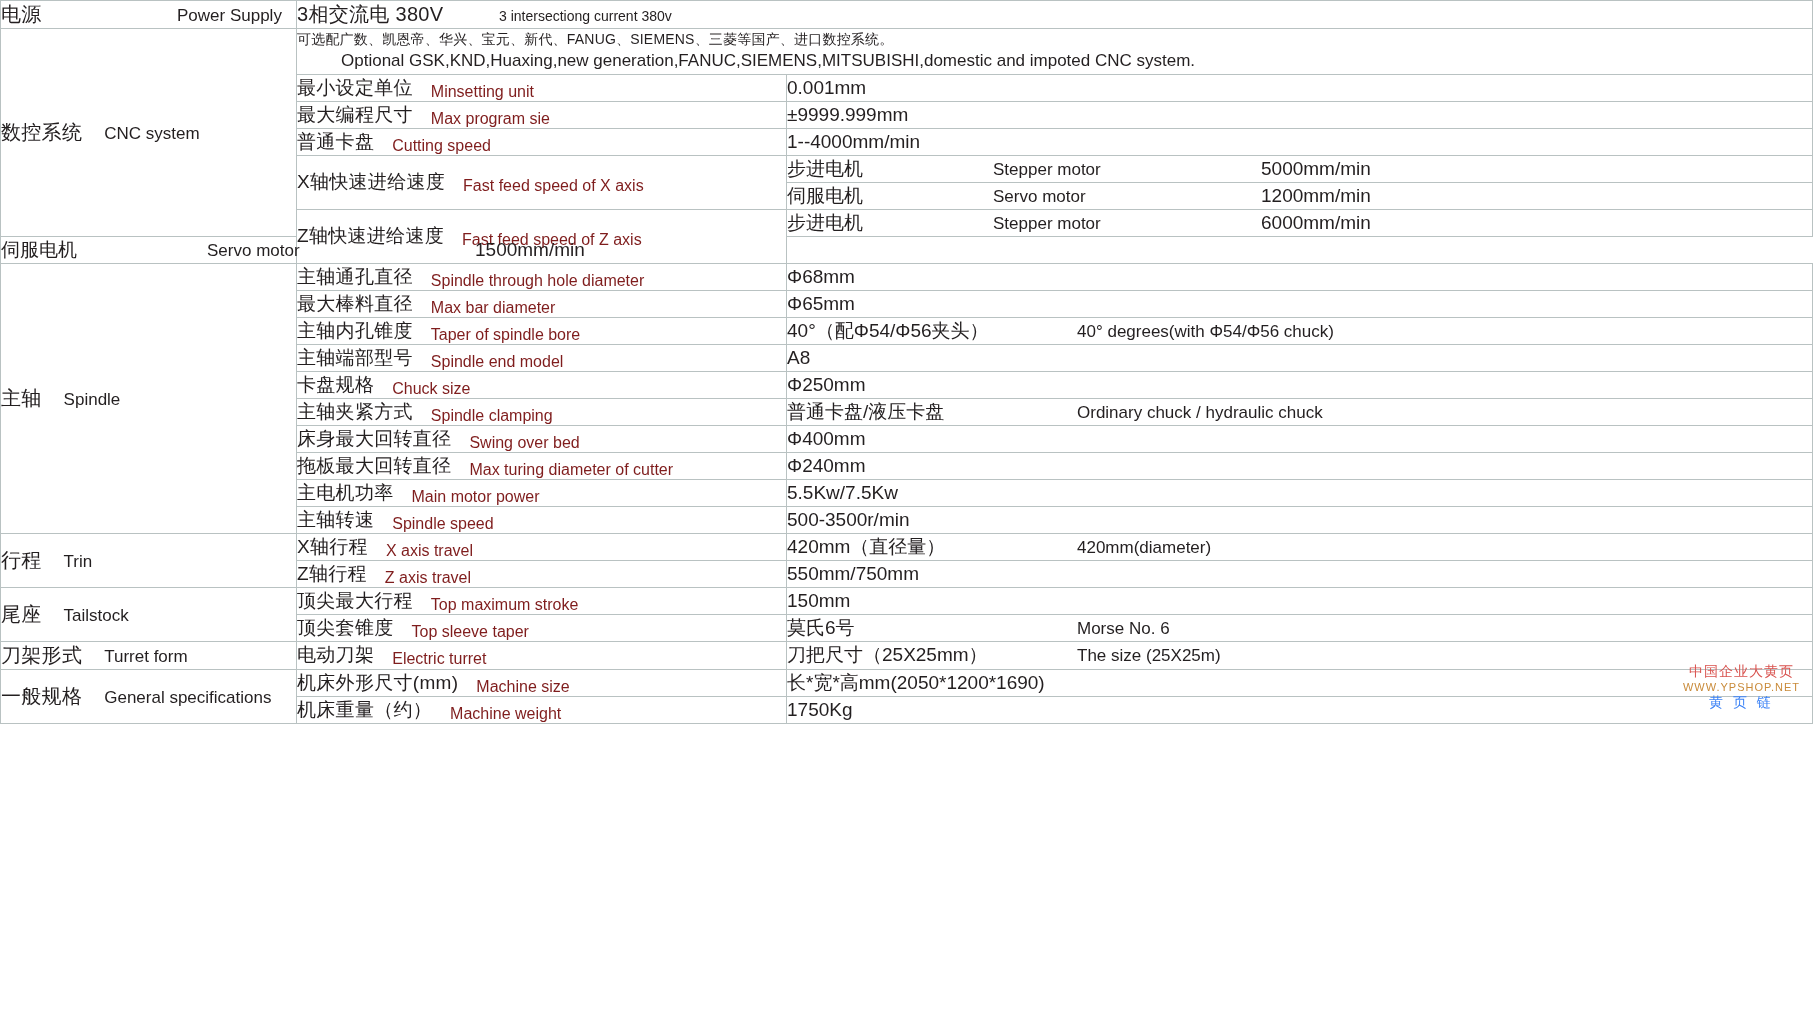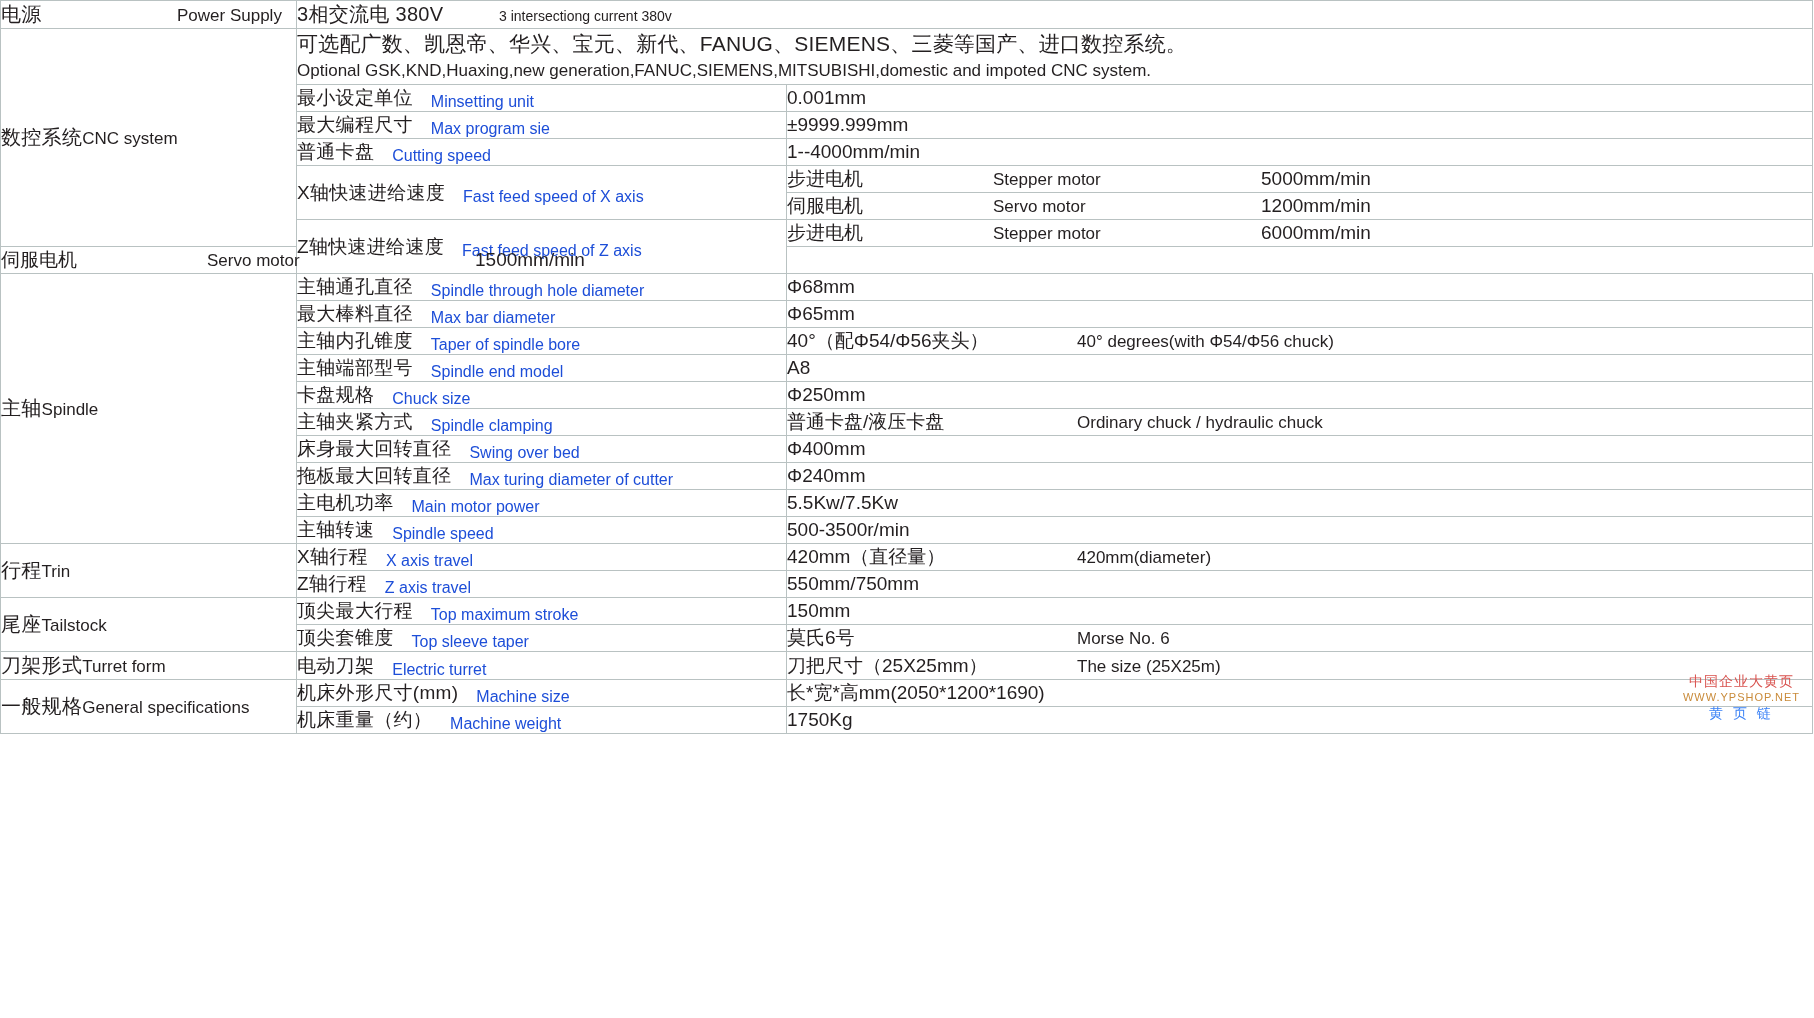--- a/index.html
+++ b/index.html
@@ -38,20 +38,21 @@
   .white { background: #ffffff; }
 
   .group-cell {
     background: #e9eeee;
     font-size: 20px;
     padding-left: 20px;
   }
   .group-inner {
     display: flex;
     align-items: baseline;
+    gap: 22px;
   }
   .cn {
     font-size: 20px;
     letter-spacing: 0.3px;
     white-space: nowrap;
   }
   .en {
     font-size: 17px;
     white-space: nowrap;
   }
@@ -59,21 +60,21 @@
     display: flex;
     align-items: flex-end;
   }
   .label-inner .cn {
     font-size: 19px;
     min-width: 0;
   }
   .label-inner .en {
     font-size: 16px;
     margin-left: 18px;
-    color: #1d4ed8;
+    color: #7f1d1d;
   }
   .label-cn-w {
     display: inline-block;
     min-width: 178px;
   }
   .value-inner {
     display: flex;
     align-items: baseline;
   }
   .value-inner .v1 {
@@ -102,25 +103,26 @@
     margin-left: 26px;
   }
   .power-cn-w { display:inline-block; min-width: 176px; }
 
   
   .cnc-head {
     padding: 10px 14px 10px 16px;
     line-height: 1.45;
   }
   .cnc-head .l1 {
-    font-size: 21px;
+    font-size: 14px;
     letter-spacing: 0.2px;
   }
   .cnc-head .l2 {
     font-size: 17px;
+    margin-left: 44px;
   }
   .feed-label {
     padding: 7px 14px 8px 16px;
   }
   .watermark {
     position: absolute;
     right: 14px;
     bottom: 12px;
     text-align: center;
     line-height: 1.25;

